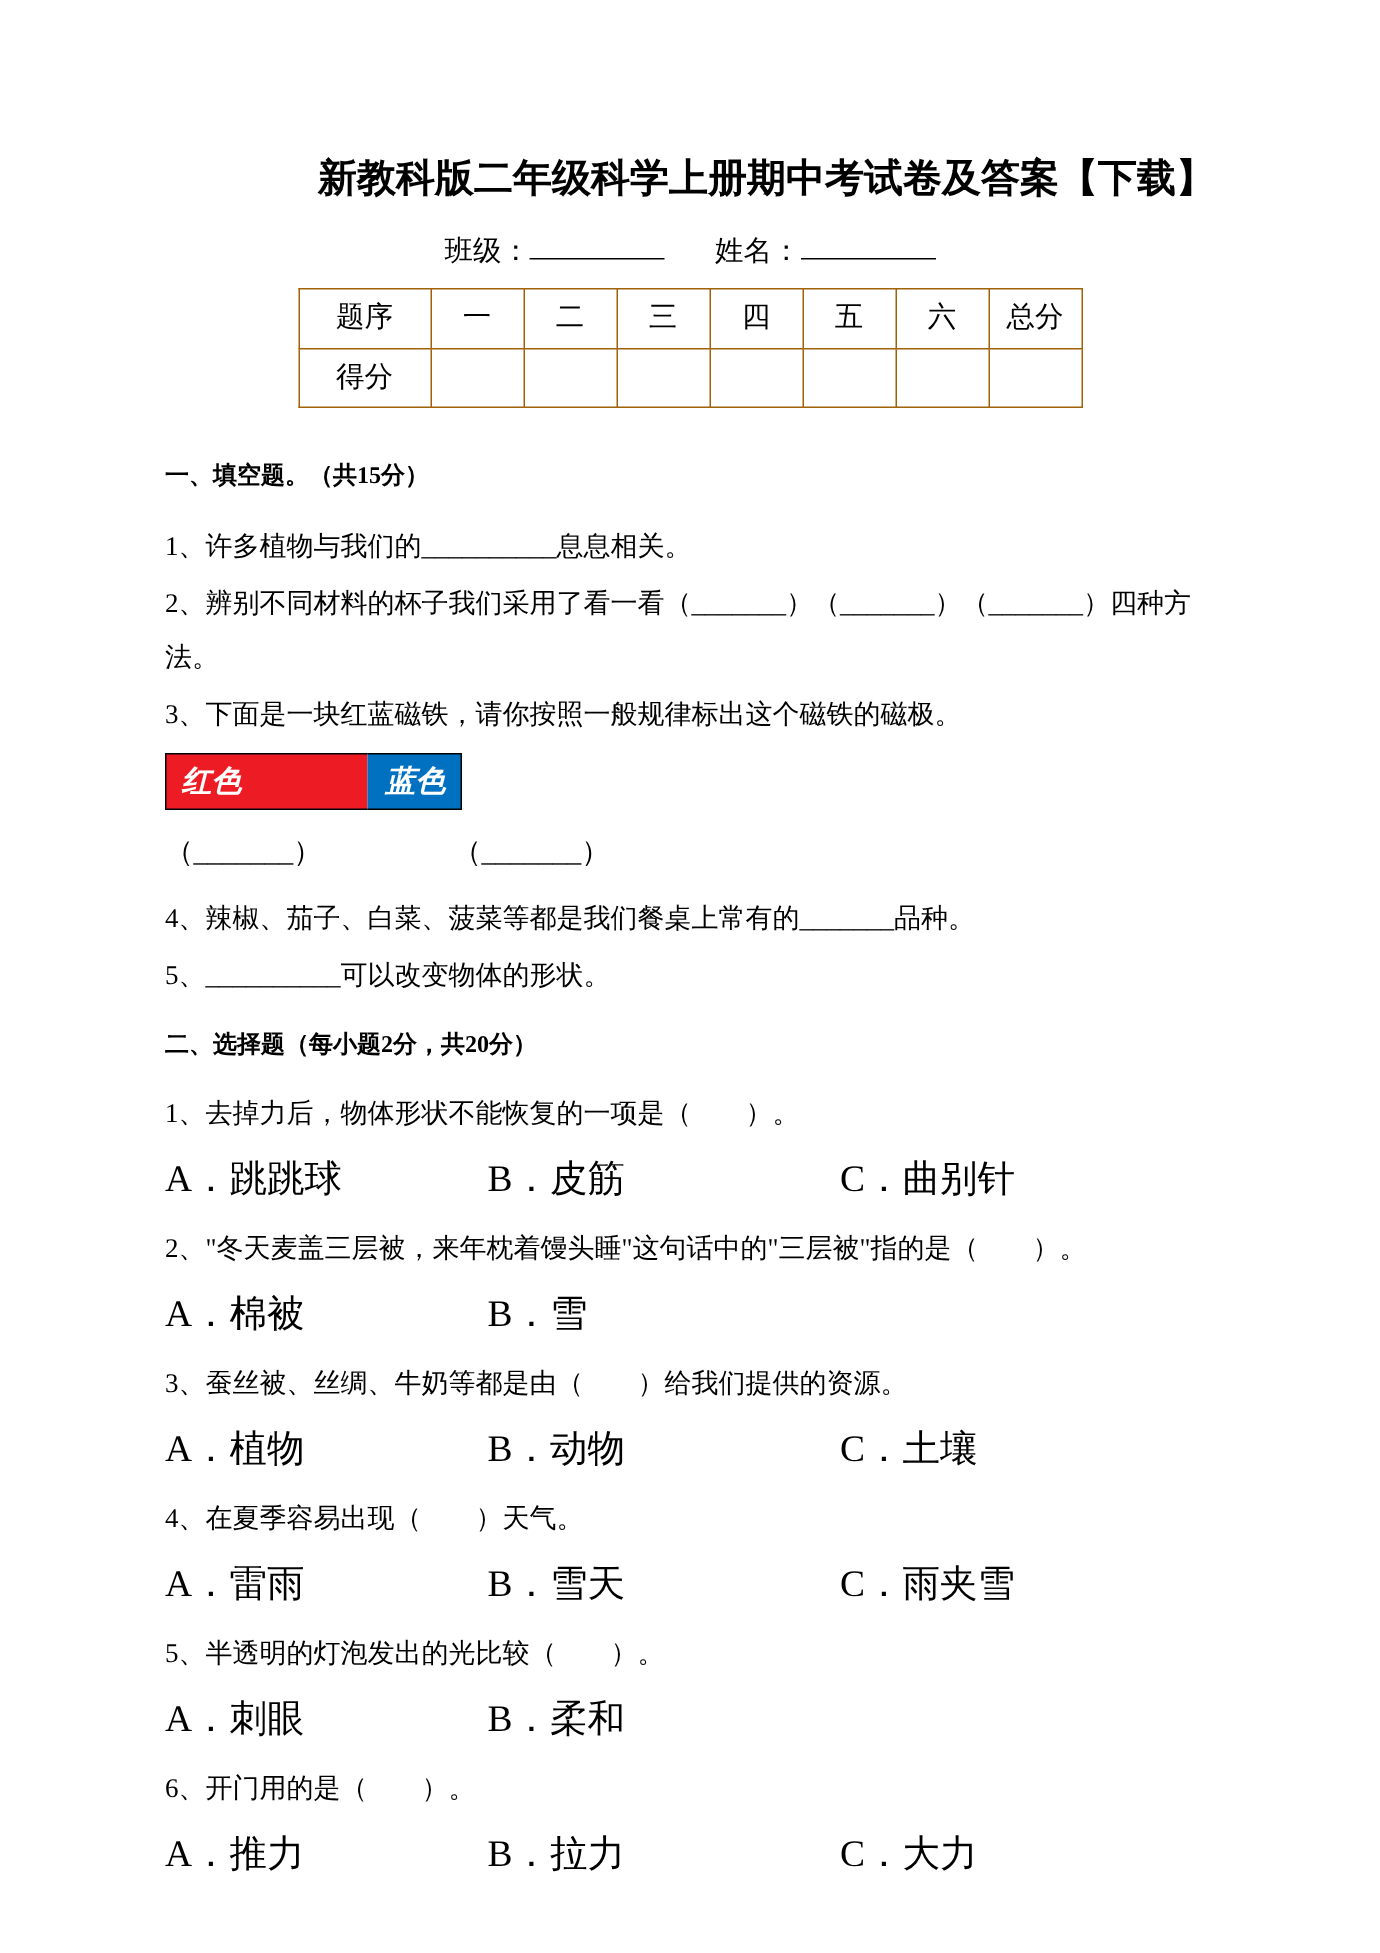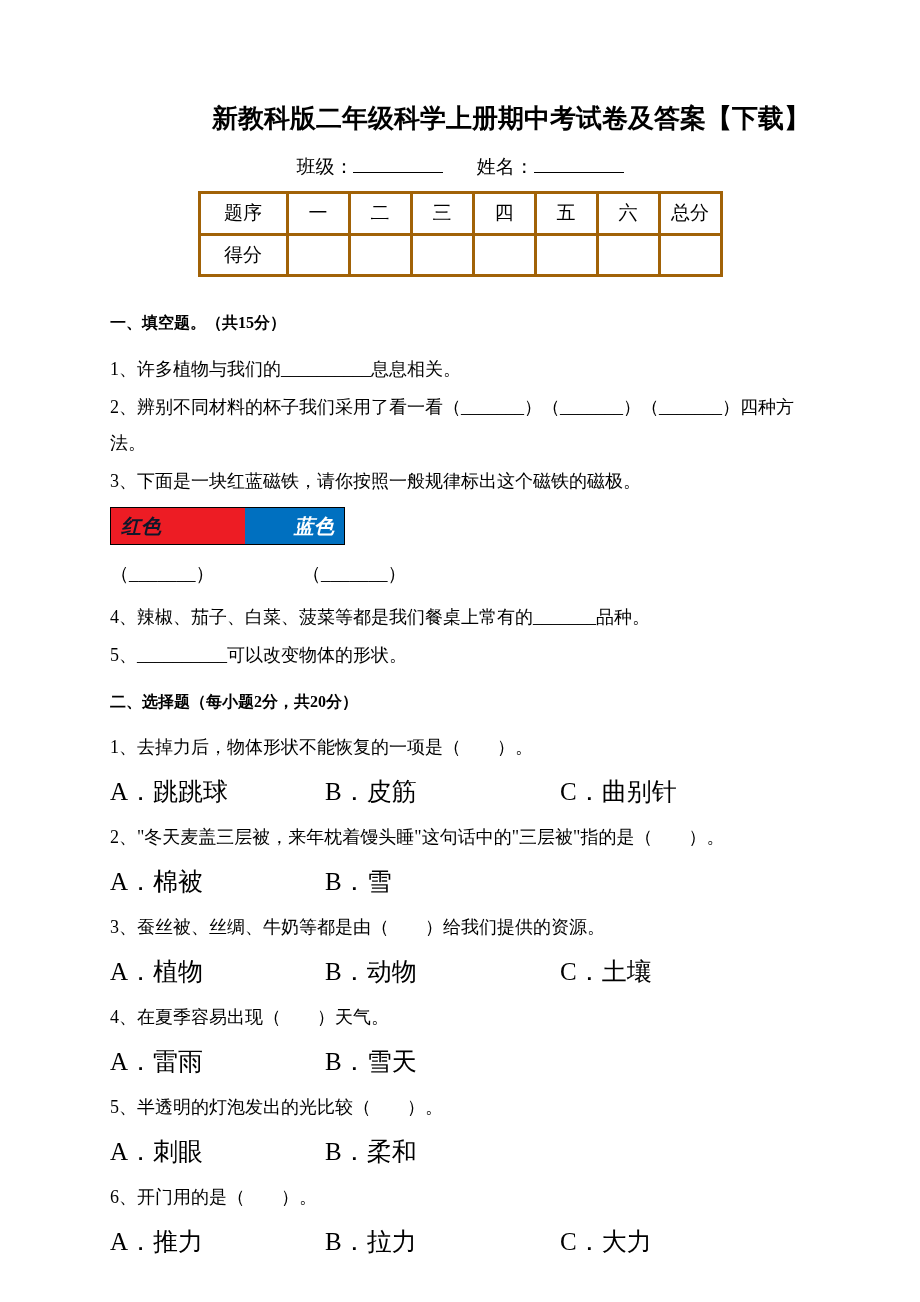--- a/index.html
+++ b/index.html
@@ -34,21 +34,21 @@
       border-bottom: 1px solid #000;
       min-width: 90px;
       height: 1em;
       vertical-align: baseline;
     }
     .score-table {
       border-collapse: collapse;
       margin: 0 auto 35px auto;
     }
     .score-table td {
-      border: 3px solid #a16207;
+      border: 1px solid #a16207;
       padding: 6px 0;
       text-align: center;
       font-size: 19px;
       min-width: 62px;
       height: 34px;
     }
     .score-table td.label {
       min-width: 88px;
     }
     .section-heading {
@@ -70,38 +70,38 @@
     }
     .options .opt-a { flex: 0 0 215px; }
     .options .opt-b { flex: 0 0 235px; }
     .options .opt-c { flex: 1; }
     .magnet-row {
       display: flex;
       margin: 8px 0 10px 0;
     }
     .magnet-red {
       background: #ed1c24;
-      color: #0f172a;
+      color: #ffffff;
       font-weight: bold;
       font-family: "SimHei", sans-serif;
       padding: 4px 10px;
       font-size: 20px;
       width: 135px;
       font-style: italic;
       border: 1px solid #000;
       border-right: none;
     }
     .magnet-blue {
       background: #0070c0;
       color: #fff;
       font-weight: bold;
       font-family: "SimHei", sans-serif;
       padding: 4px 10px;
       font-size: 20px;
-      width: 100px;
+      width: 63px;
       font-style: italic;
       border: 1px solid #000;
       border-left: none;
       text-align: right;
     }
     .magnet-labels {
       font-size: 19px;
       line-height: 2.0;
       margin-bottom: 6px;
     }
@@ -193,20 +193,21 @@
 <div class="options">
   <span class="opt-a">A．植物</span>
   <span class="opt-b">B．动物</span>
   <span class="opt-c">C．土壤</span>
 </div>
 
 <div class="question">4、在夏季容易出现（　　）天气。</div>
 <div class="options">
   <span class="opt-a">A．雷雨</span>
   <span class="opt-b">B．雪天</span>
+  <span class="opt-c">C．雨夹雪</span>
 </div>
 
 <div class="question">5、半透明的灯泡发出的光比较（　　）。</div>
 <div class="options">
   <span class="opt-a">A．刺眼</span>
   <span class="opt-b">B．柔和</span>
 </div>
 
 <div class="question">6、开门用的是（　　）。</div>
 <div class="options">

